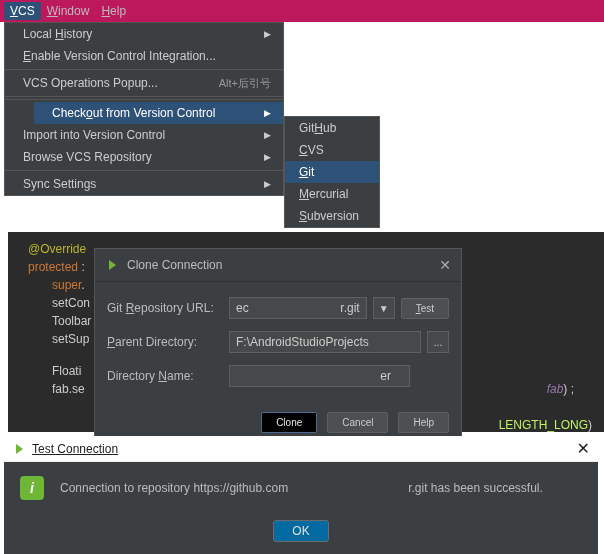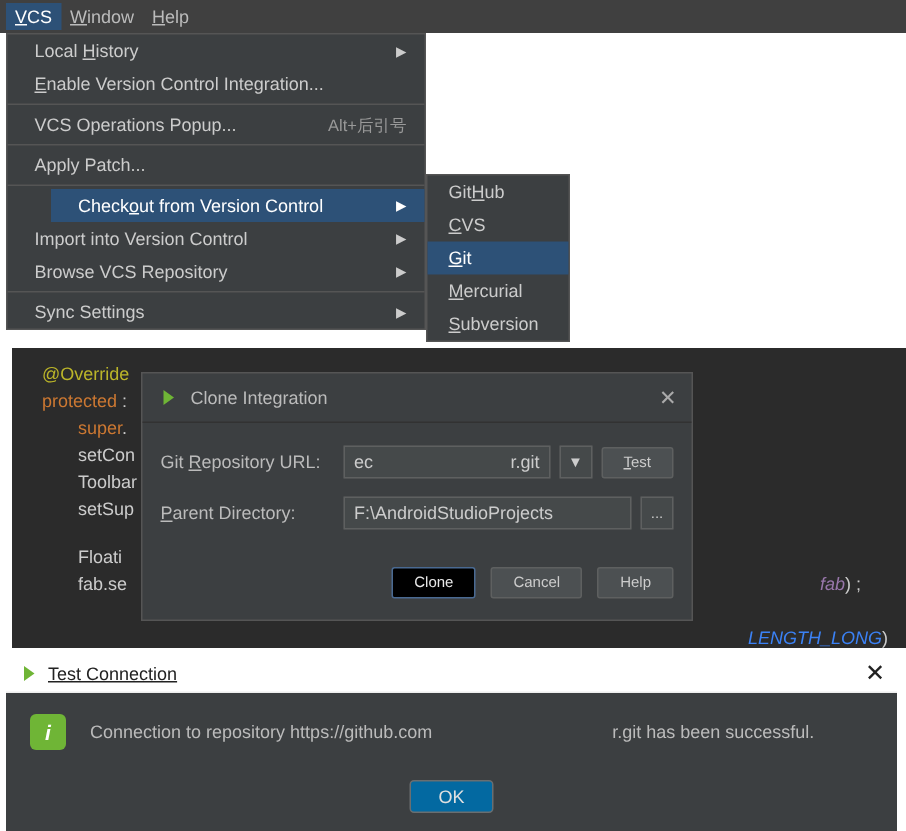--- a/index.html
+++ b/index.html
@@ -1,19 +1,19 @@
 <!DOCTYPE html>
 <html><head>
 <meta charset="utf-8">
 <style>
   * { box-sizing: border-box; margin: 0; padding: 0; font-family: "Segoe UI", Arial, sans-serif; }
   body { width: 604px; height: 554px; background: #fff; position: relative; overflow: hidden; font-size: 12px; }
 
   
-  .menubar { background: #404040; height: 22px; display: flex; align-items: center; padding: 0 4px; color: #bbb; }
+  .menubar { background: #be185d; height: 22px; display: flex; align-items: center; padding: 0 4px; color: #bbb; }
   .menubar .m { padding: 2px 6px; }
   .menubar .m.sel { background: #2d5177; color: #fff; }
   .underline { text-decoration: underline; }
 
   
   .dd1 { position: absolute; top: 22px; left: 4px; width: 280px; background: #3c3f41; color: #ccc; border: 1px solid #555; }
   .dd1 .row { display: flex; align-items: center; justify-content: space-between; padding: 4px 12px 4px 18px; height: 22px; }
   .dd1 .sep { height: 1px; background: #555; margin: 2px 0; }
   .dd1 .row.hi { background: #2d5177; color: #fff; margin-left: 29px; }
   .arrow { font-size: 9px; }
@@ -25,21 +25,21 @@
   .dd2 .row.hi { background: #2d5177; color: #fff; }
 
   
   .helpicon { position: absolute; top: 30px; left: 264px; color: #4a88c7; font-size: 14px; font-weight: bold; }
 
   
   .codebg { position: absolute; top: 232px; left: 8px; right: 0; height: 200px; background: #2b2b2b; padding: 8px 6px 8px 20px; color: #ccc; font-family: Consolas, monospace; font-size: 12px; line-height: 18px; }
   .codebg .kw { color: #cc7832; }
   .codebg .ann { color: #bbb529; }
   .codebg .id { color: #9876aa; font-style: italic; }
-  .codebg .cst { color: #3b82f6; font-style: italic; }
+  .codebg .cst { color: #bef264; }
 
   
   .dialog { position: absolute; top: 248px; left: 94px; width: 368px; background: #3c3f41; border: 1px solid #555; color: #bbb; }
   .dlg-title { display: flex; align-items: center; justify-content: space-between; padding: 8px 10px; border-bottom: 1px solid #323232; }
   .dlg-title .tl { display: flex; align-items: center; gap: 8px; }
   .green-arrow { width: 14px; height: 14px; display: inline-flex; align-items: center; justify-content: center; }
   .close-x { color: #aaa; font-size: 14px; }
   .dlg-body { padding: 12px 12px 6px 12px; }
   .frow { display: flex; align-items: center; height: 28px; margin-bottom: 6px; gap: 6px; }
   .frow label { width: 116px; color: #bbb; }
@@ -78,23 +78,20 @@
   </div>
   <div class="row">
     <span><span class="underline">E</span>nable Version Control Integration...</span>
   </div>
   <div class="sep"></div>
   <div class="row">
     <span>VCS Operations Popup...</span>
     <span class="shortcut">Alt+后引号</span>
   </div>
   <div class="sep"></div>
-  <div class="row">
-    <span>Apply Patch...</span>
-  </div>
   <div class="sep"></div>
   <div class="row hi">
     <span>Check<span class="underline">o</span>ut from Version Control</span>
     <span class="arrow">▶</span>
   </div>
   <div class="row">
     <span>Import into Version Control</span>
     <span class="arrow">▶</span>
   </div>
   <div class="row">
@@ -131,38 +128,42 @@
 </div>
 
 <div class="dialog">
   <div class="dlg-title">
     <div class="tl">
       <span class="green-arrow">
         <svg width="14" height="14" viewBox="0 0 14 14">
             <polygon points="4,2 11,7 4,12" fill="#6fb536"></polygon>
           </svg>
       </span>
-      <span>Clone Integration</span>
+      <span>Clone Connection</span>
     </div>
     <span class="close-x">✕</span>
   </div>
   <div class="dlg-body">
     <div class="frow">
       <label>Git <span class="underline">R</span>epository URL:</label>
       <div class="inp" style="display:flex; justify-content:space-between; align-items:center;">
         <span>ec</span>
           <span>r.git</span>
       </div>
       <div class="dbtn">▼</div>
       <button class="btn"><span class="underline">T</span>est</button>
     </div>
     <div class="frow">
       <label><span class="underline">P</span>arent Directory:</label>
       <input class="inp" value="F:\AndroidStudioProjects" style="">
       <div class="dbtn">...</div>
+    </div>
+    <div class="frow">
+      <label>Directory <span class="underline">N</span>ame:</label>
+      <input class="inp" style="flex: 0 0 140px; text-align: right; padding-right: 18px;" value="er">
     </div>
   </div>
   <div class="dlg-foot">
     <button class="btn primary">Clone</button>
     <button class="btn">Cancel</button>
     <button class="btn">Help</button>
   </div>
 </div>
 
 <div class="tc">

